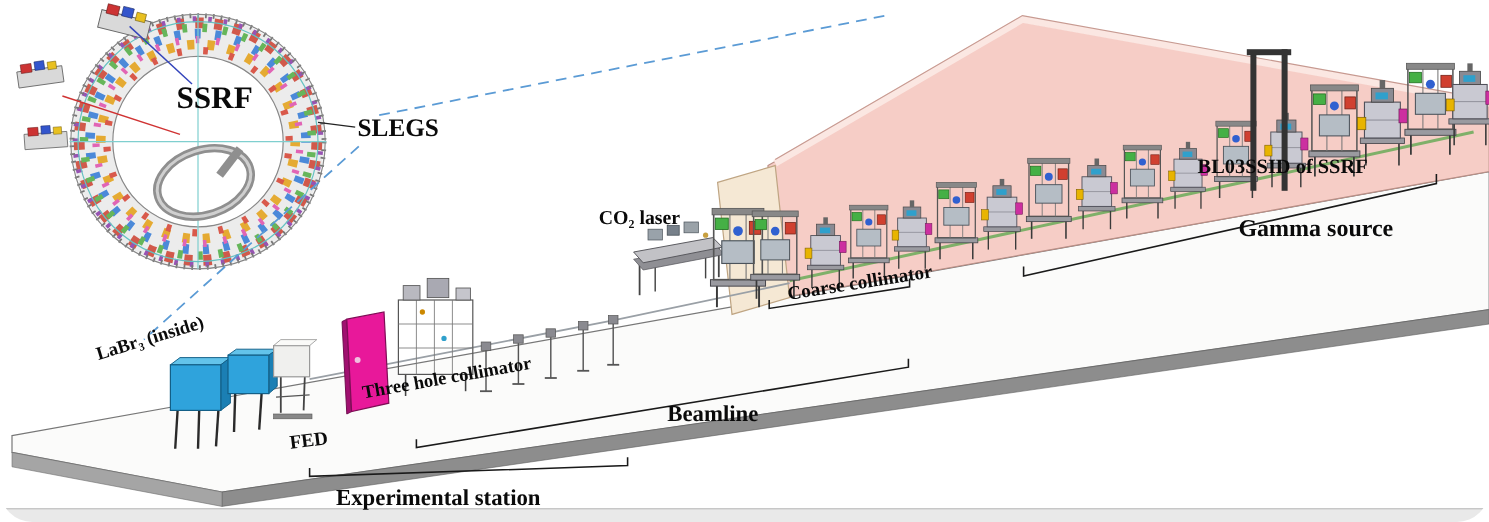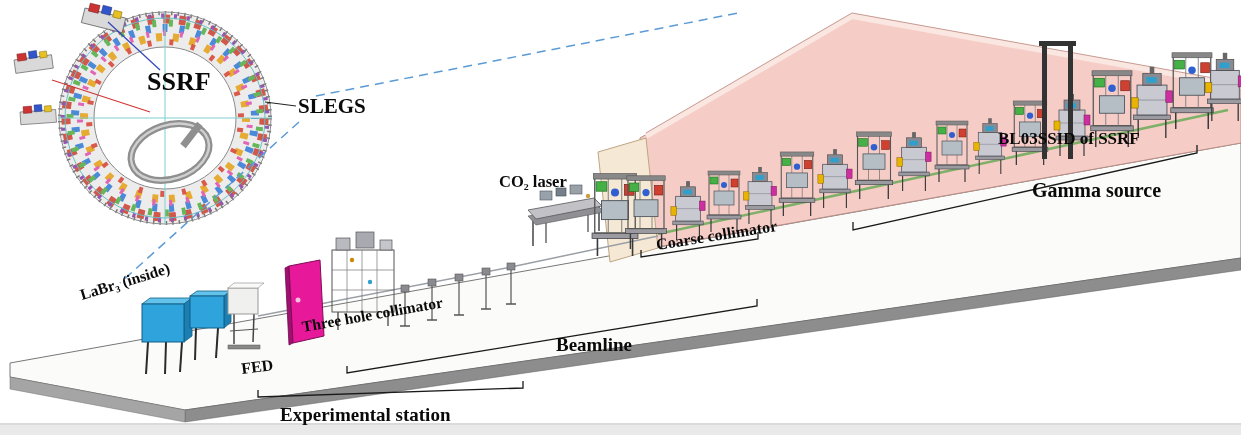--- a/index.html
+++ b/index.html
@@ -1,17 +1,17 @@
 <!DOCTYPE html>
 <html><head>
 <meta charset="utf-8">
 <style>
   html,body{margin:0;padding:0;background:#fff;}
   .figure-wrap{position:relative;width:1241px;height:435px;background:#fff;overflow:hidden;
-    font-family:"Liberation Serif","DejaVu Serif",serif;}
+    font-family:"Liberation Serif","DejaVu Serif",serif;border-radius:27px;}
   svg{display:block;}
   text{fill:#0a0a0a;font-weight:bold;font-family:"Liberation Serif","DejaVu Serif",serif;}
   .bracket{fill:none;stroke:#1a1a1a;stroke-width:1.3;}
   .dashed-guide{stroke:#5b9bd5;stroke-width:1.5;stroke-dasharray:9 6;fill:none;}
 </style>
 </head>
 <body>
 
 <div class="figure-wrap">
 <svg width="1241" height="435" viewBox="0 0 1241 435" xmlns="http://www.w3.org/2000/svg">

